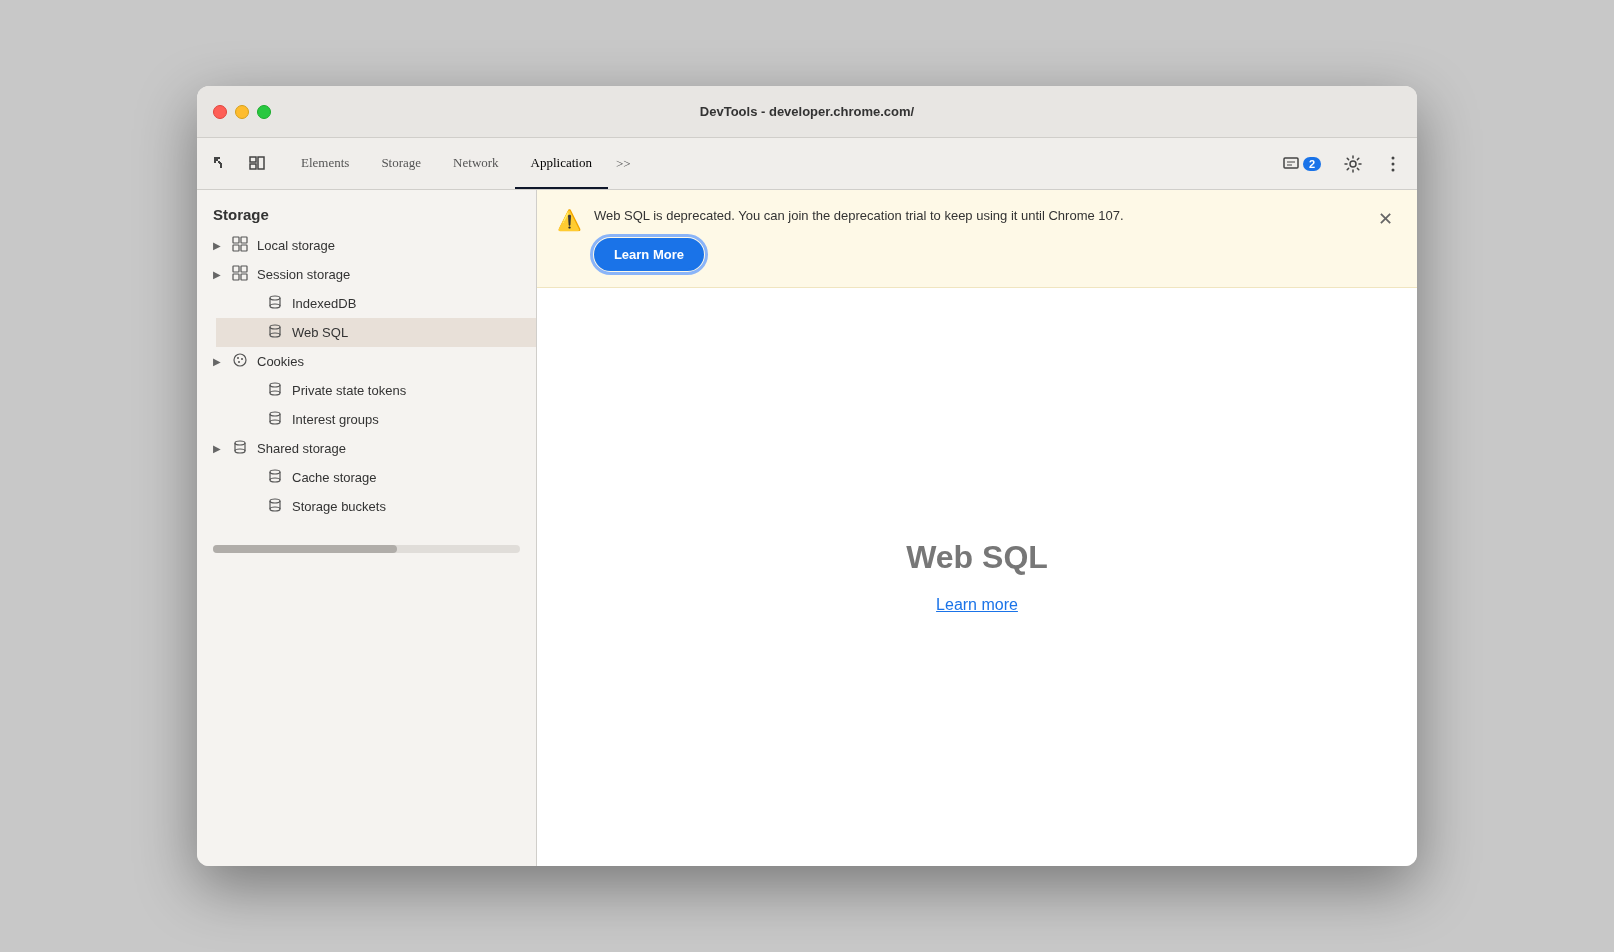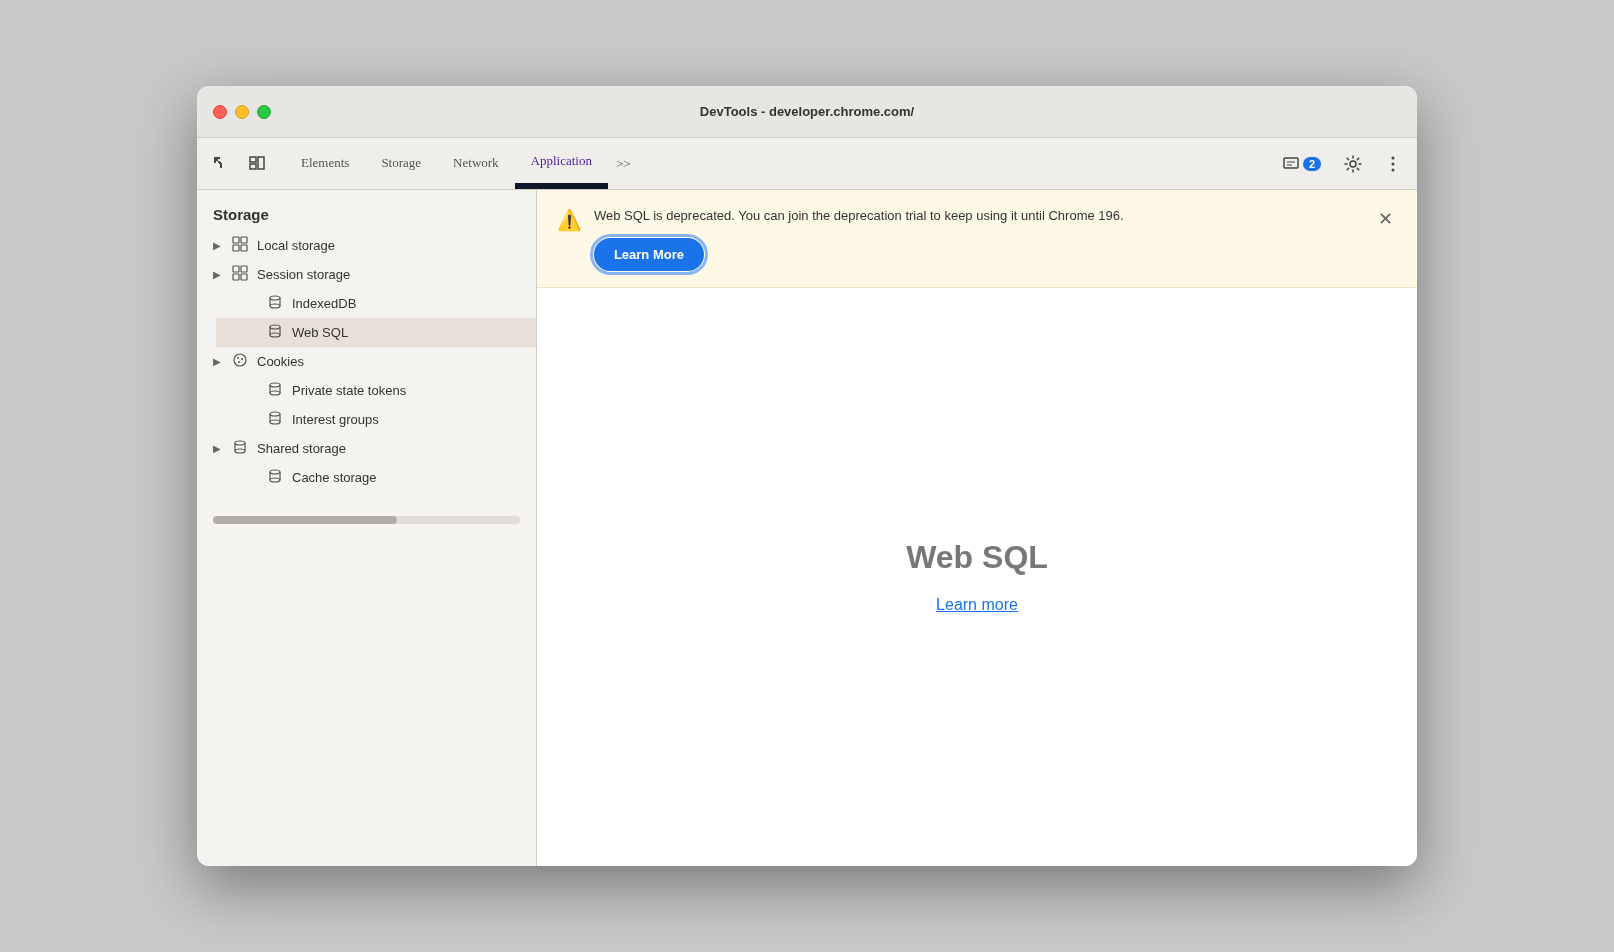--- a/index.html
+++ b/index.html
@@ -102,22 +102,22 @@
       padding: 0 16px;
       font-size: 13px;
       color: #555;
       cursor: pointer;
       border-bottom: 2px solid transparent;
       white-space: nowrap;
       height: 100%;
     }
 
     .tab.active {
-      color: #4c1d95;
-      border-bottom: 6px solid #0f172a;
+      color: #000000;
+      border-bottom: 2px solid #0f172a;
       font-weight: 500;
     }
 
     .tab-more {
       display: flex;
       align-items: center;
       padding: 0 8px;
       font-size: 13px;
       color: #555;
       cursor: pointer;
@@ -518,34 +518,46 @@
           <svg width="16" height="16" viewBox="0 0 16 16">
             <ellipse cx="8" cy="4" rx="5" ry="2" fill="none" stroke="#555" stroke-width="1.2"></ellipse>
             <line x1="3" y1="4" x2="3" y2="12" stroke="#555" stroke-width="1.2"></line>
             <line x1="13" y1="4" x2="13" y2="12" stroke="#555" stroke-width="1.2"></line>
             <ellipse cx="8" cy="12" rx="5" ry="2" fill="none" stroke="#555" stroke-width="1.2"></ellipse>
           </svg>
         </span>
         <span class="label">Cache storage</span>
       </div>
 
+      <div class="sidebar-item indented">
+        <span class="arrow" style="visibility:hidden">▶</span>
+        <span class="icon">
+          <svg width="16" height="16" viewBox="0 0 16 16">
+            <ellipse cx="8" cy="4" rx="5" ry="2" fill="none" stroke="#555" stroke-width="1.2"></ellipse>
+            <line x1="3" y1="4" x2="3" y2="12" stroke="#555" stroke-width="1.2"></line>
+            <line x1="13" y1="4" x2="13" y2="12" stroke="#555" stroke-width="1.2"></line>
+            <ellipse cx="8" cy="12" rx="5" ry="2" fill="none" stroke="#555" stroke-width="1.2"></ellipse>
+          </svg>
+        </span>
+        <span class="label">Storage buckets</span>
+      </div>
 
       <div style="height: 20px;"></div>
       <div class="sidebar-scrollbar">
         <div class="sidebar-scrollbar-thumb"></div>
       </div>
     </div>
 
     <div class="content">
 
       <div class="warning-banner">
         <span class="warning-icon">⚠️</span>
         <div class="warning-text">
           <div class="warning-message">Web SQL is deprecated. You can join the deprecation trial
-to keep using it until Chrome 196.</div>
+to keep using it until Chrome 107.</div>
           <button class="learn-more-btn">Learn More</button>
         </div>
         <button class="close-btn">✕</button>
       </div>
 
       <div class="web-sql-content">
         <h1 class="web-sql-title">Web SQL</h1>
         <a class="web-sql-link">Learn more</a>
       </div>
 

